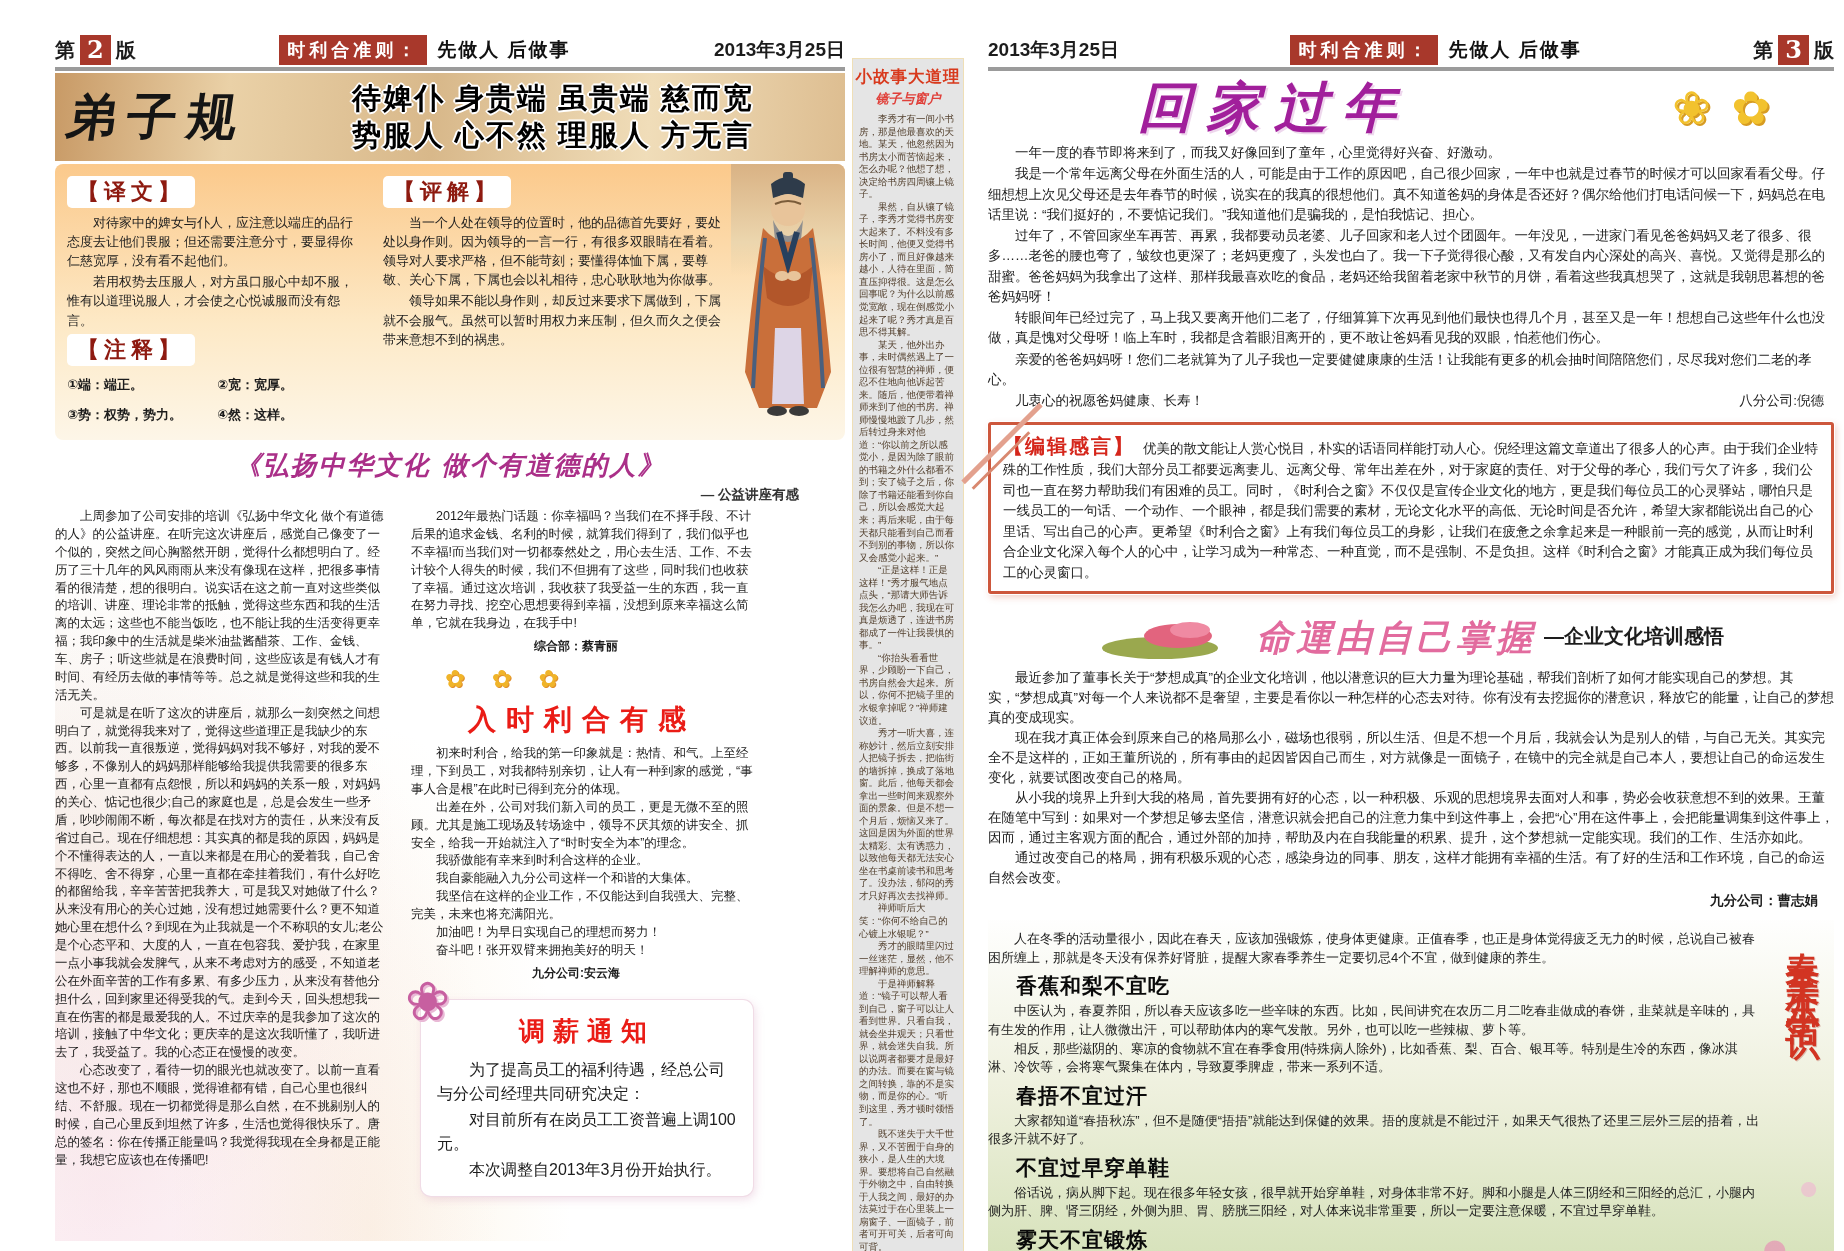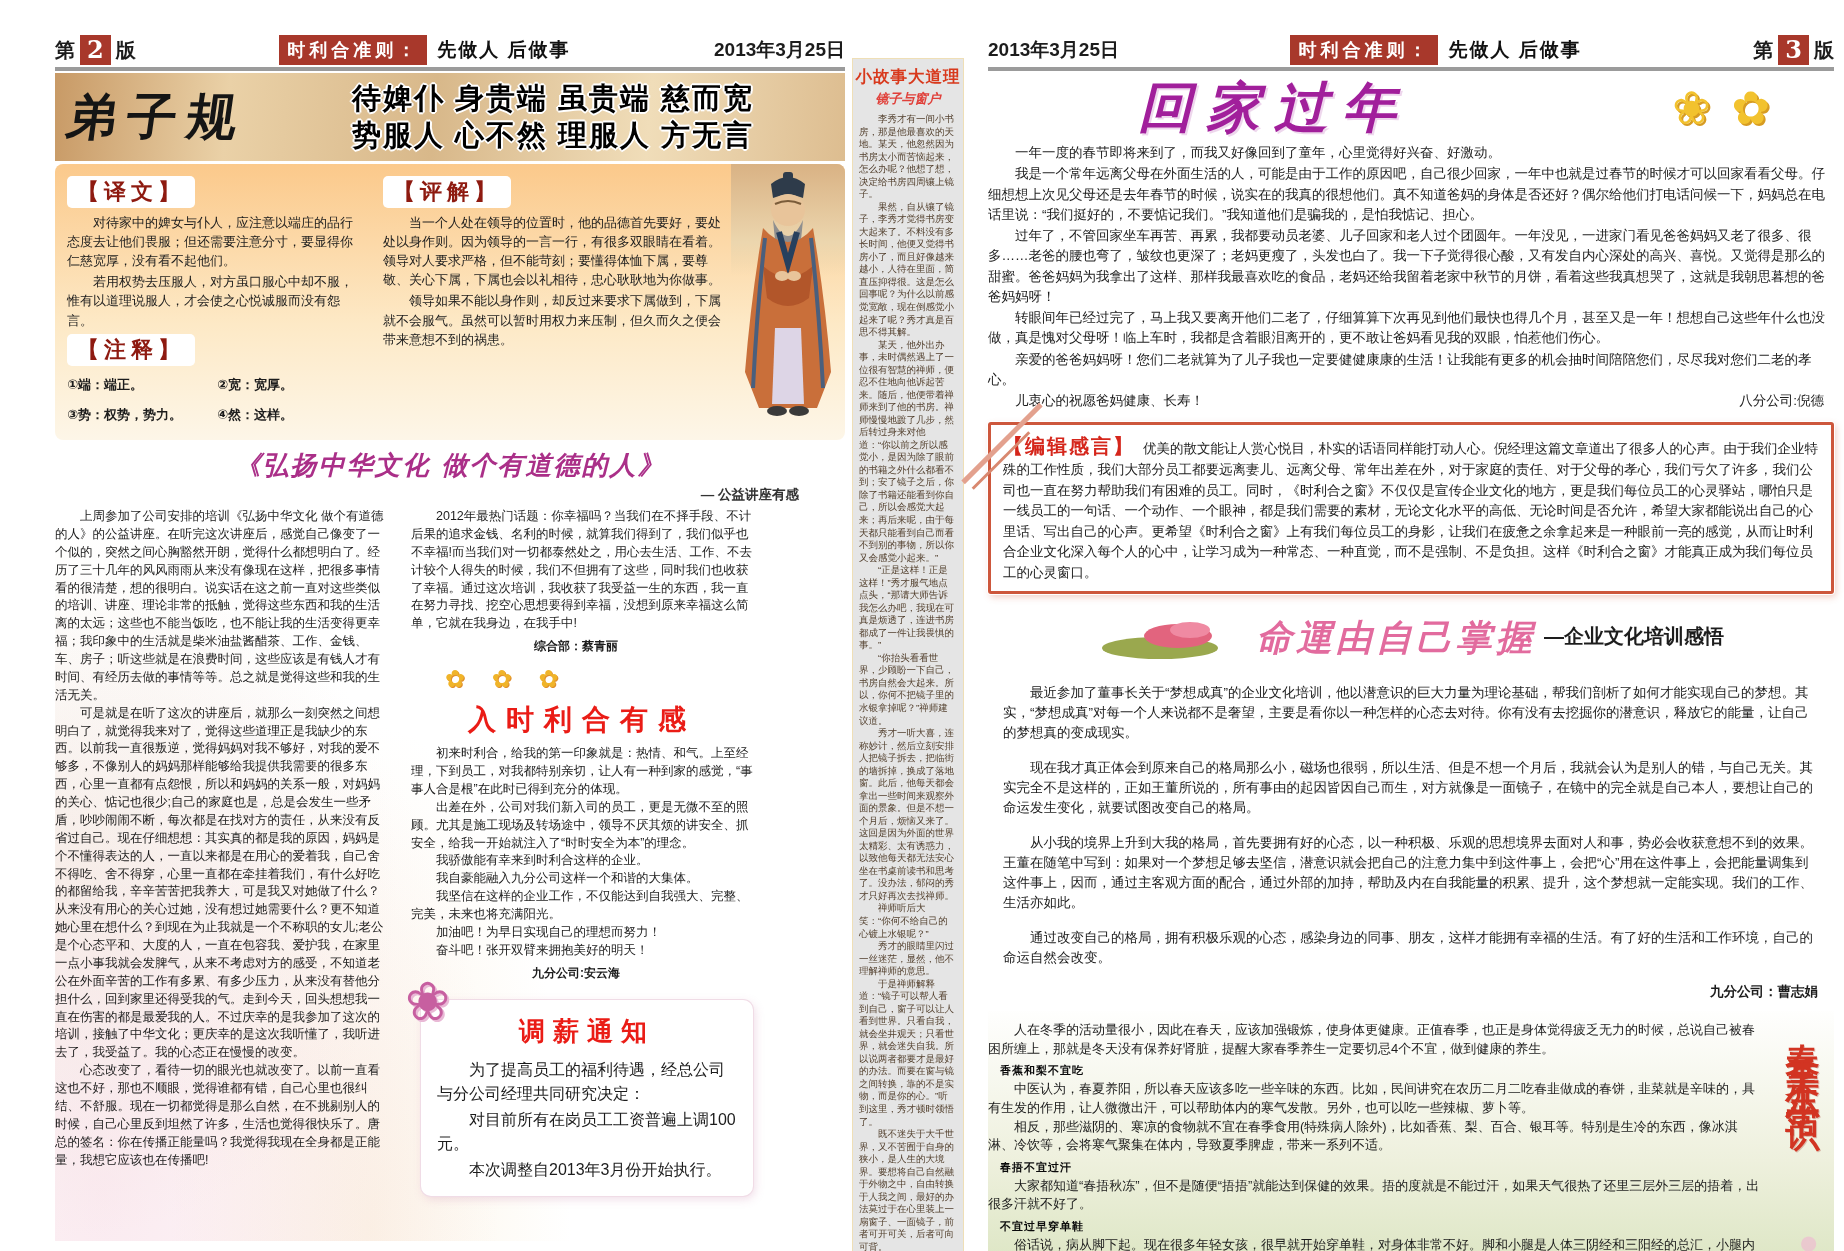--- a/index.html
+++ b/index.html
@@ -77,33 +77,33 @@
   .editor-box{position:relative;border:3px solid #cd573c;border-radius:3px;margin:12px 0 0;
      padding:8px 12px;background:#fff;box-shadow:0 0 0 1px #fff,2px 3px 7px rgba(205,90,60,.3);}
   .editor-head{color:#d5261b;font:900 20px "DejaVu Serif",serif;letter-spacing:2px;margin-right:8px;}
   .editor-text{font-size:13.5px;line-height:1.52;margin:0;color:#222;}
   .deco{position:absolute;background:#e3a18e;pointer-events:none;}
   .deco1{width:110px;height:5px;transform:rotate(-45deg);left:-44px;top:16px;}
   .deco2{width:80px;height:3px;transform:rotate(-45deg);left:-30px;top:34px;background:#d9886f;}
   .destiny-head{display:flex;align-items:center;justify-content:center;gap:8px;margin-top:14px;height:60px;}
   .destiny-title{color:#e26b9e;font:700 36px "DejaVu Serif",serif;font-style:italic;letter-spacing:4px;}
   .destiny-sub{font-size:20px;font-weight:700;color:#1d1d1d;padding-bottom:4px;}
-  .destiny-body p{font-size:13.5px;line-height:1.48;text-indent:2em;margin:15px;}
+  .destiny-body p{font-size:13.5px;line-height:1.48;text-indent:2em;margin:0;}
   .destiny-sig{text-align:right;font-size:13.5px;font-weight:700;margin:4px 16px 0 0;}
   .health{position:relative;margin-top:10px;padding:8px 74px 12px 0;min-height:300px;
      background-image:
        radial-gradient(circle at 93% 86%, rgba(232,140,180,.65) 0 10px, transparent 11px),
        radial-gradient(circle at 97% 70%, rgba(240,180,210,.6) 0 7px, transparent 8px),
        radial-gradient(circle at 88% 97%, rgba(245,205,225,.7) 0 9px, transparent 10px),
        radial-gradient(circle at 72% 93%, rgba(250,240,200,.85) 0 9px, transparent 10px),
        radial-gradient(circle at 47% 96%, rgba(236,200,220,.55) 0 7px, transparent 8px),
        radial-gradient(circle at 20% 97%, rgba(248,235,210,.6) 0 8px, transparent 9px),
        linear-gradient(180deg, rgba(252,251,246,.15), #eef0dd 45%, #d8e3bd 85%, #cfdfb3);}
   .health-intro{font-size:13px;line-height:1.45;text-indent:2em;margin:2px 0 4px;}
-  .hsec .hhead{font-size:11px;font-weight:900;margin:5px 0 2px 12px;color:#0a0a0a;letter-spacing:1px;}
+  .hsec .hhead{font-size:21px;font-weight:900;margin:5px 0 2px 28px;color:#0a0a0a;letter-spacing:1px;}
   .hsec p{font-size:13px;line-height:1.43;text-indent:2em;margin:0;}
   .vtitle{position:absolute;right:8px;top:6px;writing-mode:vertical-rl;color:#d23422;
      font:700 34px "DejaVu Serif",serif;letter-spacing:12px;text-shadow:1px 1px 0 rgba(150,30,20,.25);}
 </style>
 </head>
 <body>
 
 <div class="page page-left">
   <div class="phead">
     <div class="pnum">

